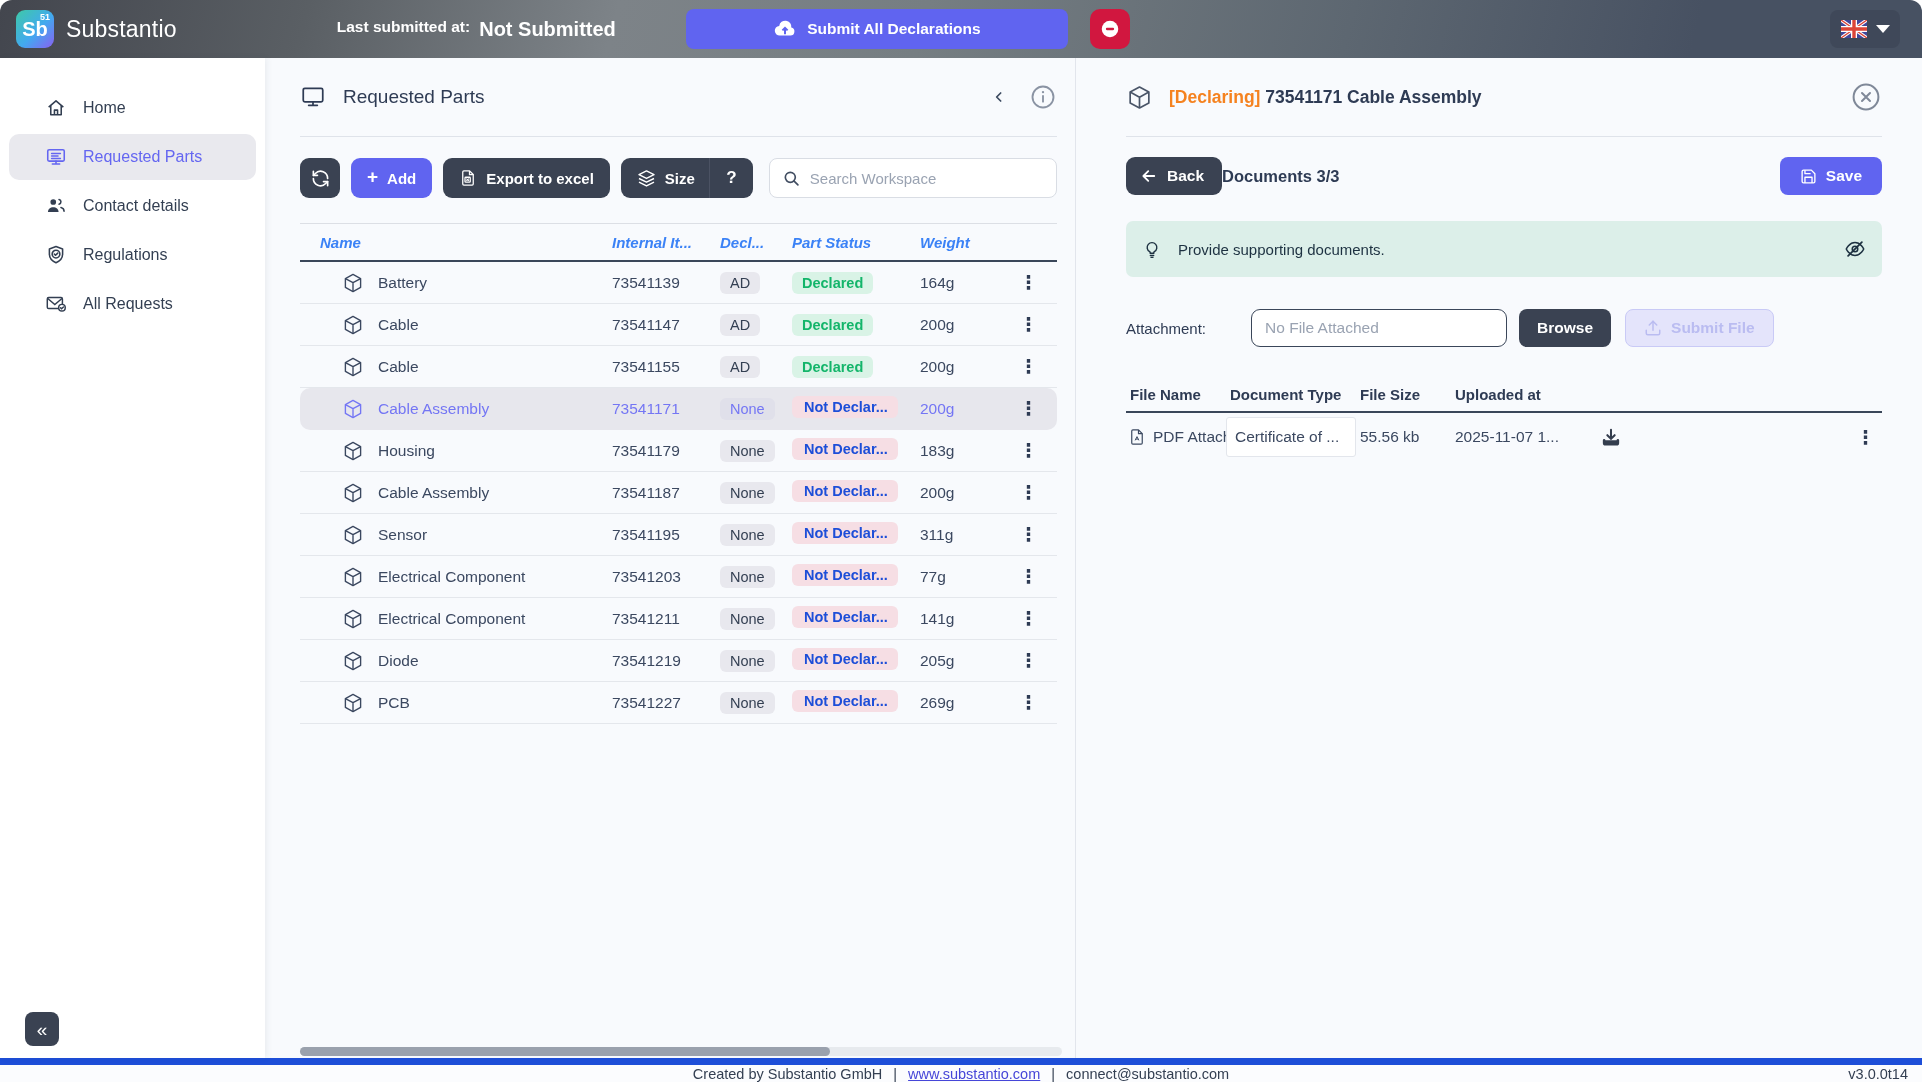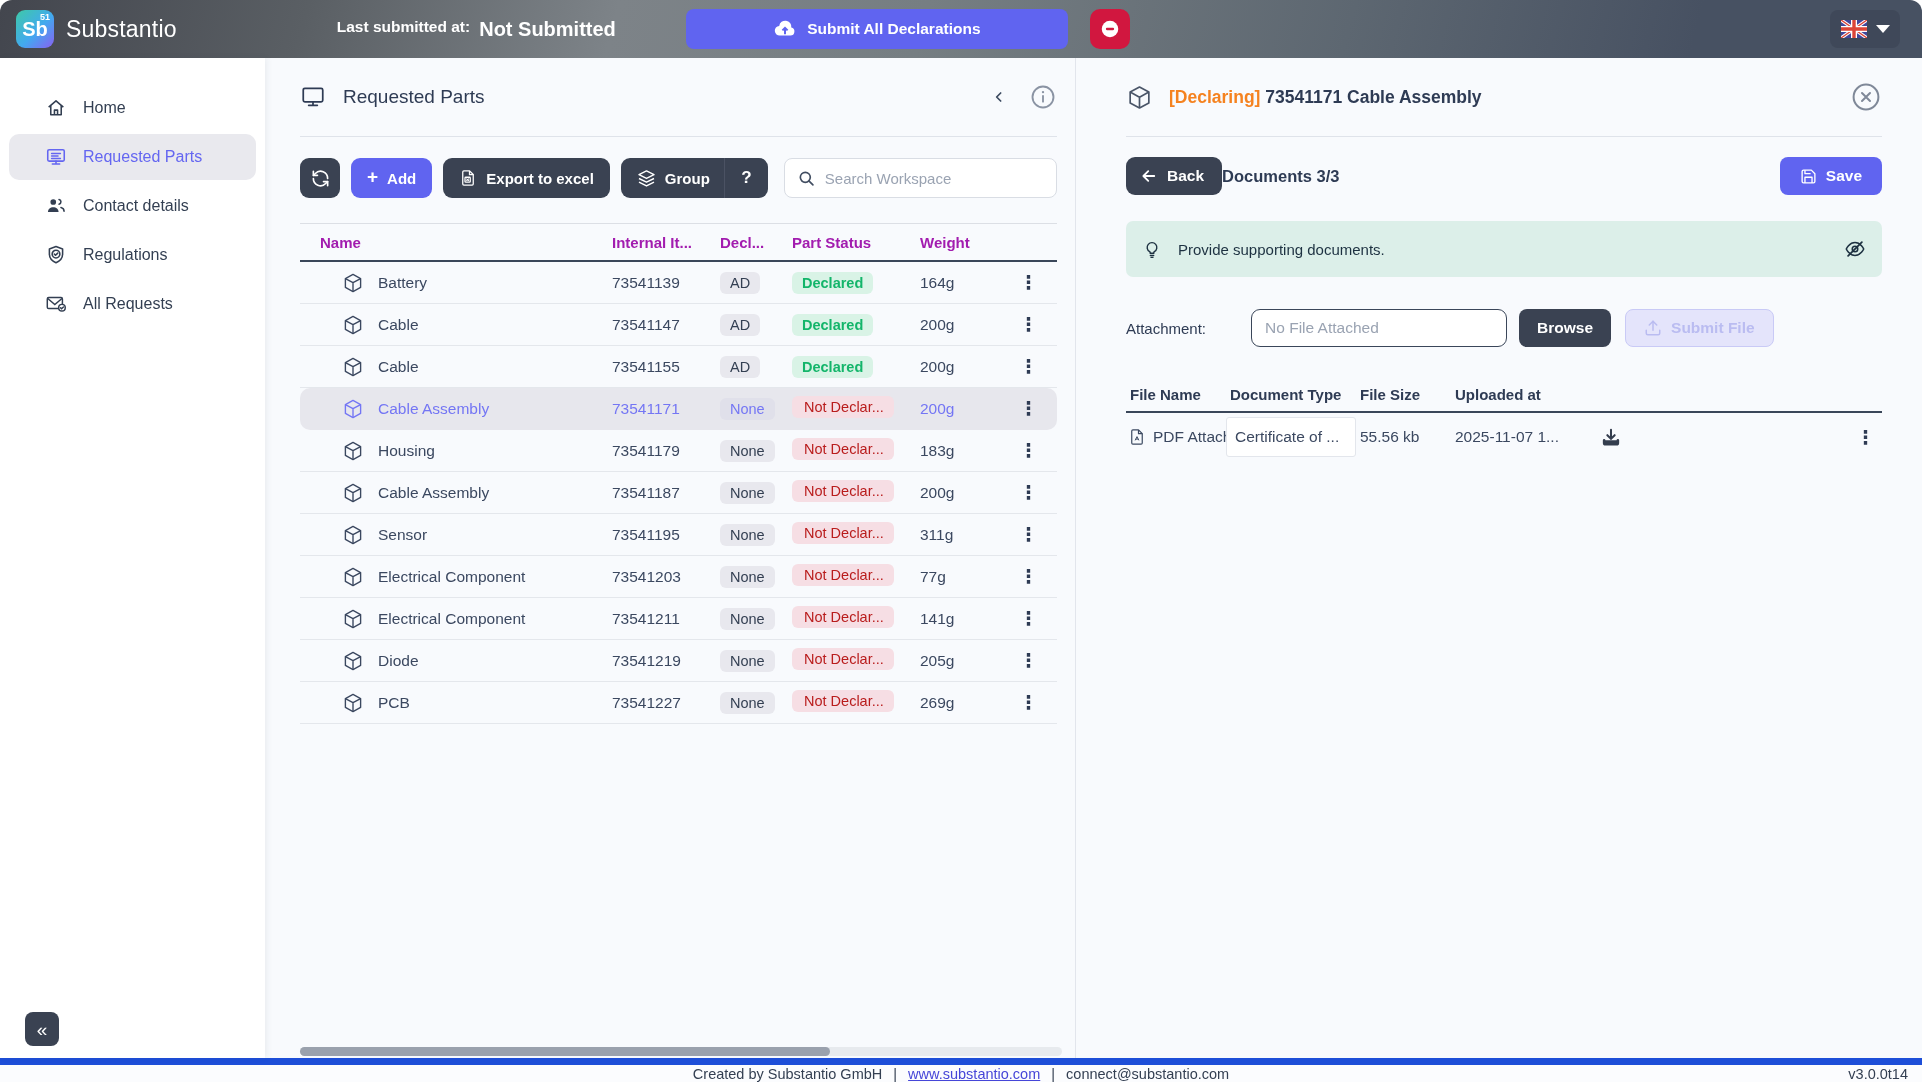--- a/index.html
+++ b/index.html
@@ -58,29 +58,29 @@
   .group-wrap .tbtn:first-child { padding-right:14px; }
   .group-wrap .help { width:44px; padding:0; font-size:17px; font-weight:bold; border-left:1px solid #4b5263; }
   .search-box { flex:1; height:40px; margin-left:5px; background:#fff; border:1px solid #d9dde4; border-radius:8px;
     display:flex; align-items:center; padding:0 12px; gap:9px; }
   .search-box input { border:none; outline:none; flex:1; font-size:15px; color:#333f52; background:transparent;
     font-family:inherit; }
   .search-box input::placeholder { color:#9aa3b2; }
 
   .ptable { margin-top:25px; border-top:1px solid #dcdfe5; font-size:15.5px; }
   .phead, .prow { display:grid; grid-template-columns:292px 108px 72px 128px 77px 1fr; align-items:center; }
-  .phead { height:38px; color:#a21caf; font-weight:bold; font-size:15px; border-bottom:2px solid #3a4659; padding-left:20px; }
+  .phead { height:38px; color:#3b82f6; font-weight:bold; font-size:15px; border-bottom:2px solid #3a4659; padding-left:20px;font-style:italic; }
   .prow { height:42px; color:#3b4860; border-bottom:1px solid #e4e7ec; padding-left:20px; }
   .prow .namecell { display:flex; align-items:center; gap:14px; padding-left:22px; }
   .prow.selected { background:#e7e7ed; border-radius:10px; color:#7476f4; border-bottom-color:transparent; }
   .badge { display:inline-block; padding:3px 10px; border-radius:6px; font-size:14.5px; font-weight:500; }
   .badge.gray { background:#e8e8ee; color:#333f52; }
   .badge.pnone { background:#e0e0ea; color:#7476f4; }
   .badge.green { background:#d9f3e6; color:#13b56a; font-weight:600; }
-  .badge.red { background:#f6dee4; color:#b91c1c; font-weight:400; max-width:108px; white-space:nowrap; overflow:hidden;padding-left:12px; }
+  .badge.red { background:#f6dee4; color:#1d4ed8; font-weight:700; max-width:108px; white-space:nowrap; overflow:hidden;padding-left:12px; }
   .kebab { justify-self:start; margin-left:22px; font-size:19px; font-weight:bold; color:#2e3b54; cursor:pointer;
     letter-spacing:0; line-height:1; }
   .prow.selected .kebab { color:#2e3b54; }
   .hscroll { position:absolute; left:35px; bottom:2px; width:762px; height:9px; border-radius:5px; background:#e7eaee; }
   .hscroll .thumb { width:530px; height:9px; border-radius:5px; background:#9aa1ad; }
 
   
   .detail-panel { flex:1; background:#f8fafd; padding:0 40px 0 50px; position:relative; }
   .detail-title-row { height:78px; display:flex; align-items:center; gap:16px; }
   .detail-title { font-size:17.5px; font-weight:600; color:#2e3b54; }
@@ -283,21 +283,21 @@
         </button>
         <div class="group-wrap">
           <button class="tbtn">
             <span style="display:flex">
               <svg width="19" height="19" viewBox="0 0 24 24" fill="none" stroke="#fff" stroke-width="1.8" stroke-linejoin="round">
                   <path d="m12 2.5 9.5 4.7L12 11.9 2.5 7.2Z"></path>
                   <path d="m2.5 12 9.5 4.7L21.5 12"></path>
                   <path d="m2.5 16.7 9.5 4.7 9.5-4.7"></path>
                 </svg>
             </span>
-            <span>Group</span>
+            <span>Size</span>
           </button>
           <button class="tbtn help">?</button>
         </div>
         <div class="search-box">
           <span style="display:flex">
             <svg width="19" height="19" viewBox="0 0 24 24" fill="none" stroke="#414d61" stroke-width="2.1" stroke-linecap="round">
                 <circle cx="10.5" cy="10.5" r="6.3"></circle>
                 <path d="m15.3 15.3 4.8 4.8"></path>
               </svg>
           </span>

